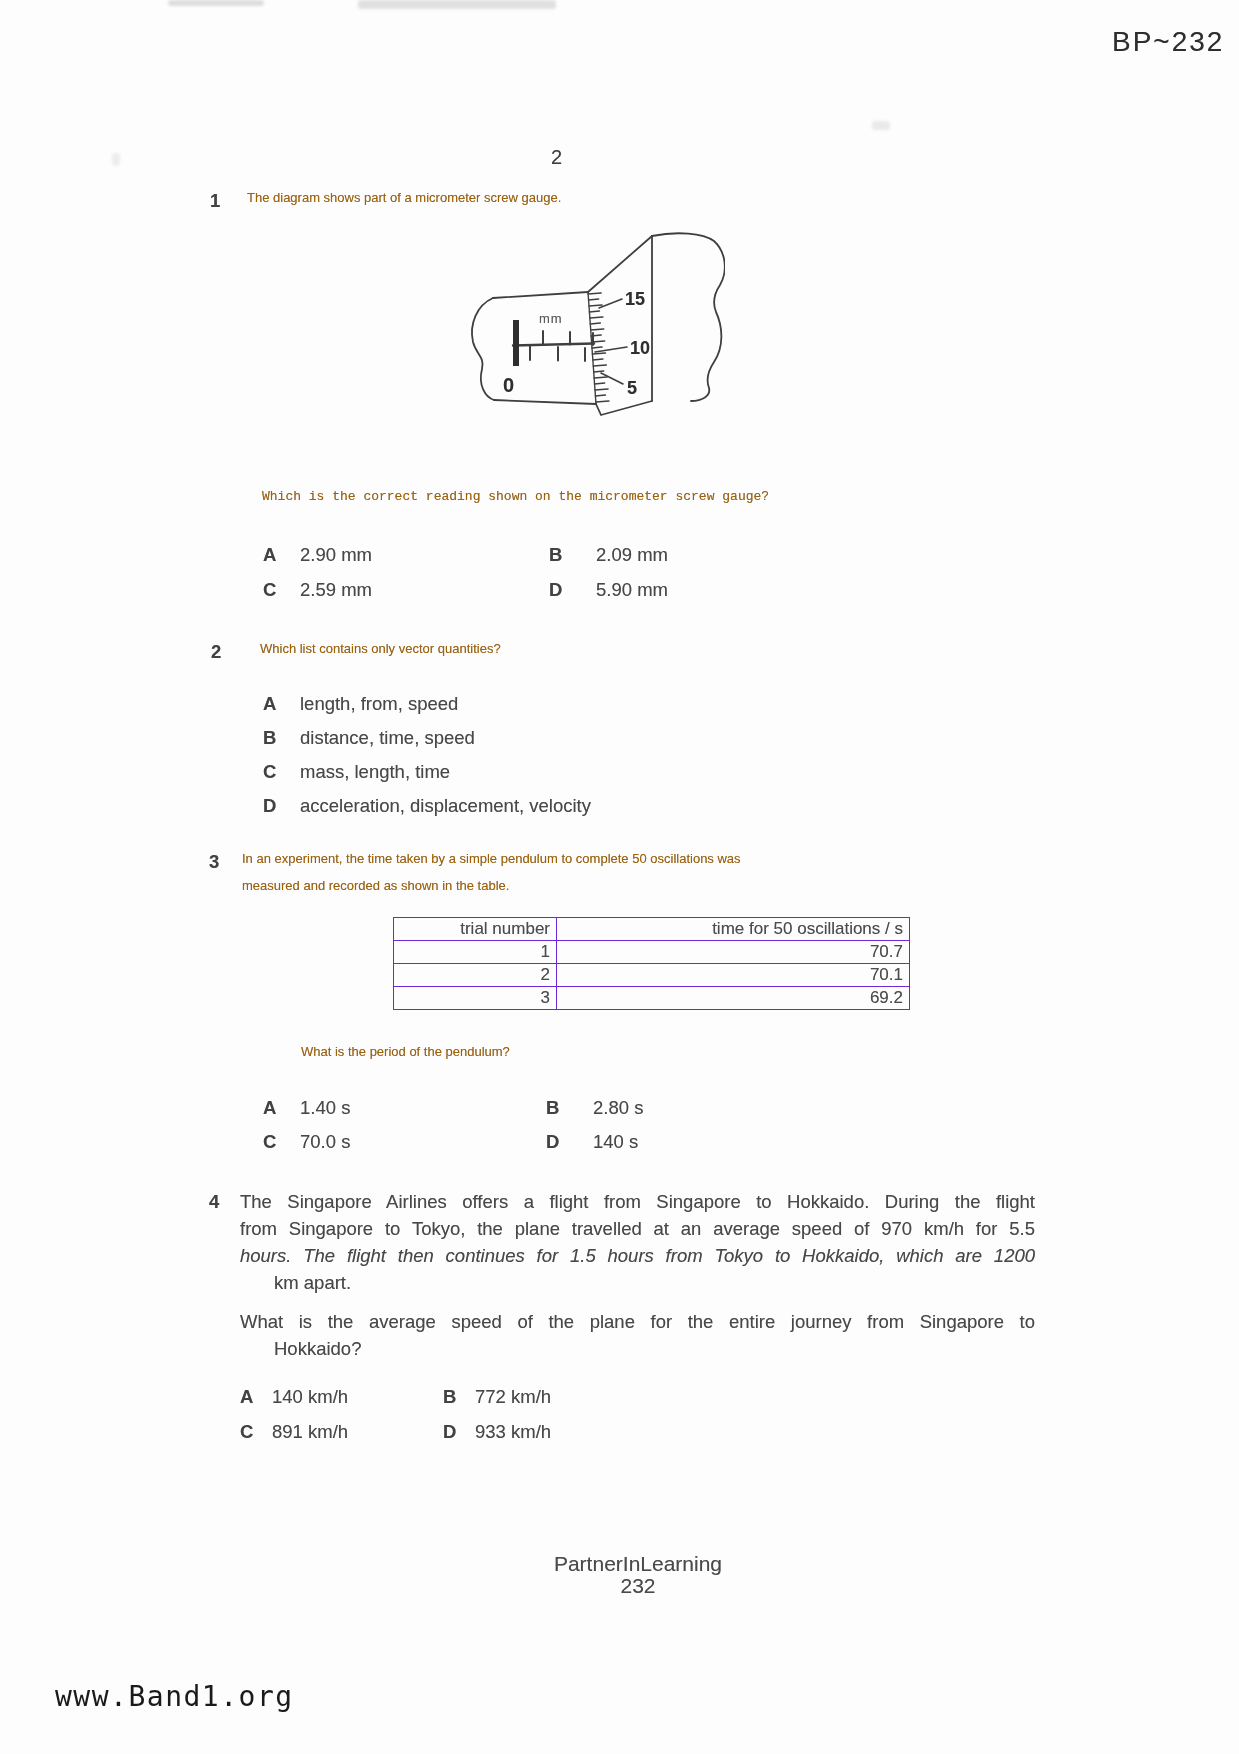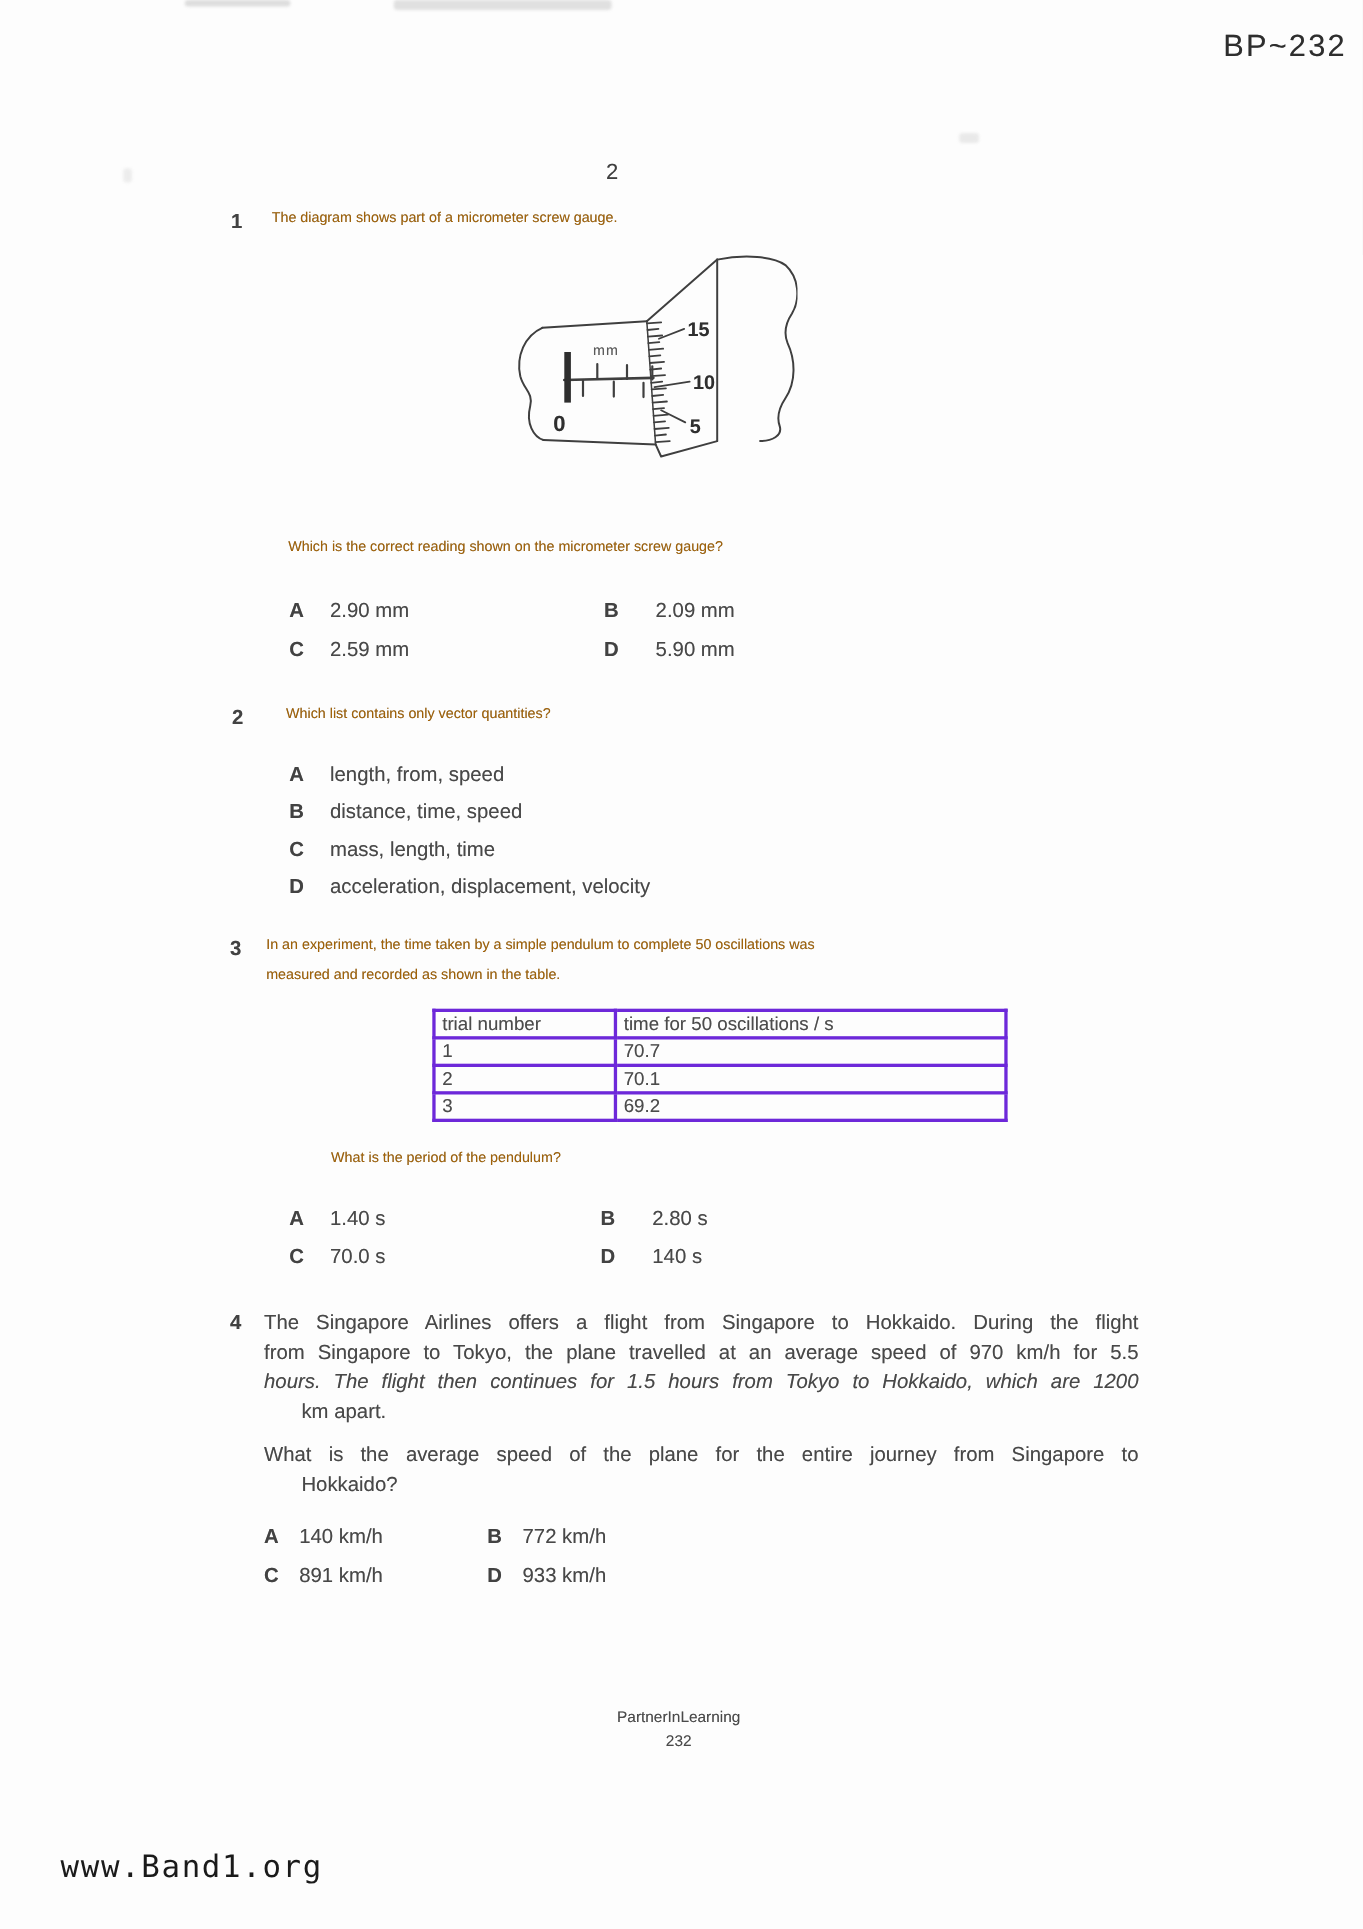--- a/index.html
+++ b/index.html
@@ -15,25 +15,25 @@
   .line{position:absolute;white-space:nowrap;font-size:13px;color:#a16207;}
   .jline{position:absolute;width:795px;font-size:18.5px;color:#484848;
          text-align:justify;text-align-last:justify;}
   .jline.lastline{text-align-last:left;margin-left:34px;}
   .opt{position:absolute;display:flex;font-size:18.5px;color:#484848;white-space:nowrap;}
   .opt .lbl{font-weight:bold;width:37px;flex:none;color:#424242;}
   .opt.w47 .lbl{width:47px;}
   .opt.w32 .lbl{width:32px;}
   table.osc{position:absolute;left:393px;top:917px;border-collapse:collapse;
             font-size:17px;color:#4c4c4c;table-layout:fixed;}
-  table.osc th,table.osc td{border:3px solid #6d28d9;text-align:left;
+  table.osc th,table.osc td{border:1px solid #6d28d9;text-align:right;
             font-weight:normal;padding:0 6px;height:22px;}
   table.osc .c1{width:150px;} table.osc .c2{width:340px;}
-  .footer-line{position:absolute;left:617px;transform:translateX(-50%);
-               white-space:nowrap;font-size:14px;color:#4a4a4a;}
+  .footer-line{position:absolute;left:638px;transform:translateX(-50%);
+               white-space:nowrap;font-size:21px;color:#4a4a4a;}
   .watermark{position:absolute;left:55px;top:1680px;font-family:"DejaVu Sans Mono",monospace;
              font-size:28px;letter-spacing:1.5px;color:#1a1a1a;text-shadow:none;}
   .artifact{position:absolute;background:#bdbdbd;filter:blur(1.4px);border-radius:3px;}
   svg text{font-family:"Liberation Sans",sans-serif;}
 </style>
 </head>
 <body>
 
 <div class="page">
 
@@ -80,21 +80,21 @@
       </g>
       <g fill="#333">
         <text x="124" y="115" font-size="13" letter-spacing="1" fill="#5a5a5a">mm</text>
         <text x="88" y="184" font-size="20" font-weight="bold" fill="#2f2f2f">0</text>
         <text x="210" y="97" font-size="18" font-weight="600" fill="#2f2f2f">15</text>
         <text x="215" y="146" font-size="18" font-weight="600" fill="#2f2f2f">10</text>
         <text x="212" y="186" font-size="18" font-weight="600" fill="#2f2f2f">5</text>
       </g>
     </svg>
 
-    <div class="line" style="left:262px;top:489px;">Which is the correct reading shown on the micrometer screw gauge?</div>
+    <div class="line" style="left:262px;top:489px;font-family:Liberation Mono, monospace;">Which is the correct reading shown on the micrometer screw gauge?</div>
 
     <div class="opt" style="left:263px;top:544px;">
       <span class="lbl">A</span>
       <span>2.90 mm</span>
     </div>
     <div class="opt w47" style="left:549px;top:544px;">
       <span class="lbl">B</span>
       <span>2.09 mm</span>
     </div>
     <div class="opt" style="left:263px;top:579px;">

